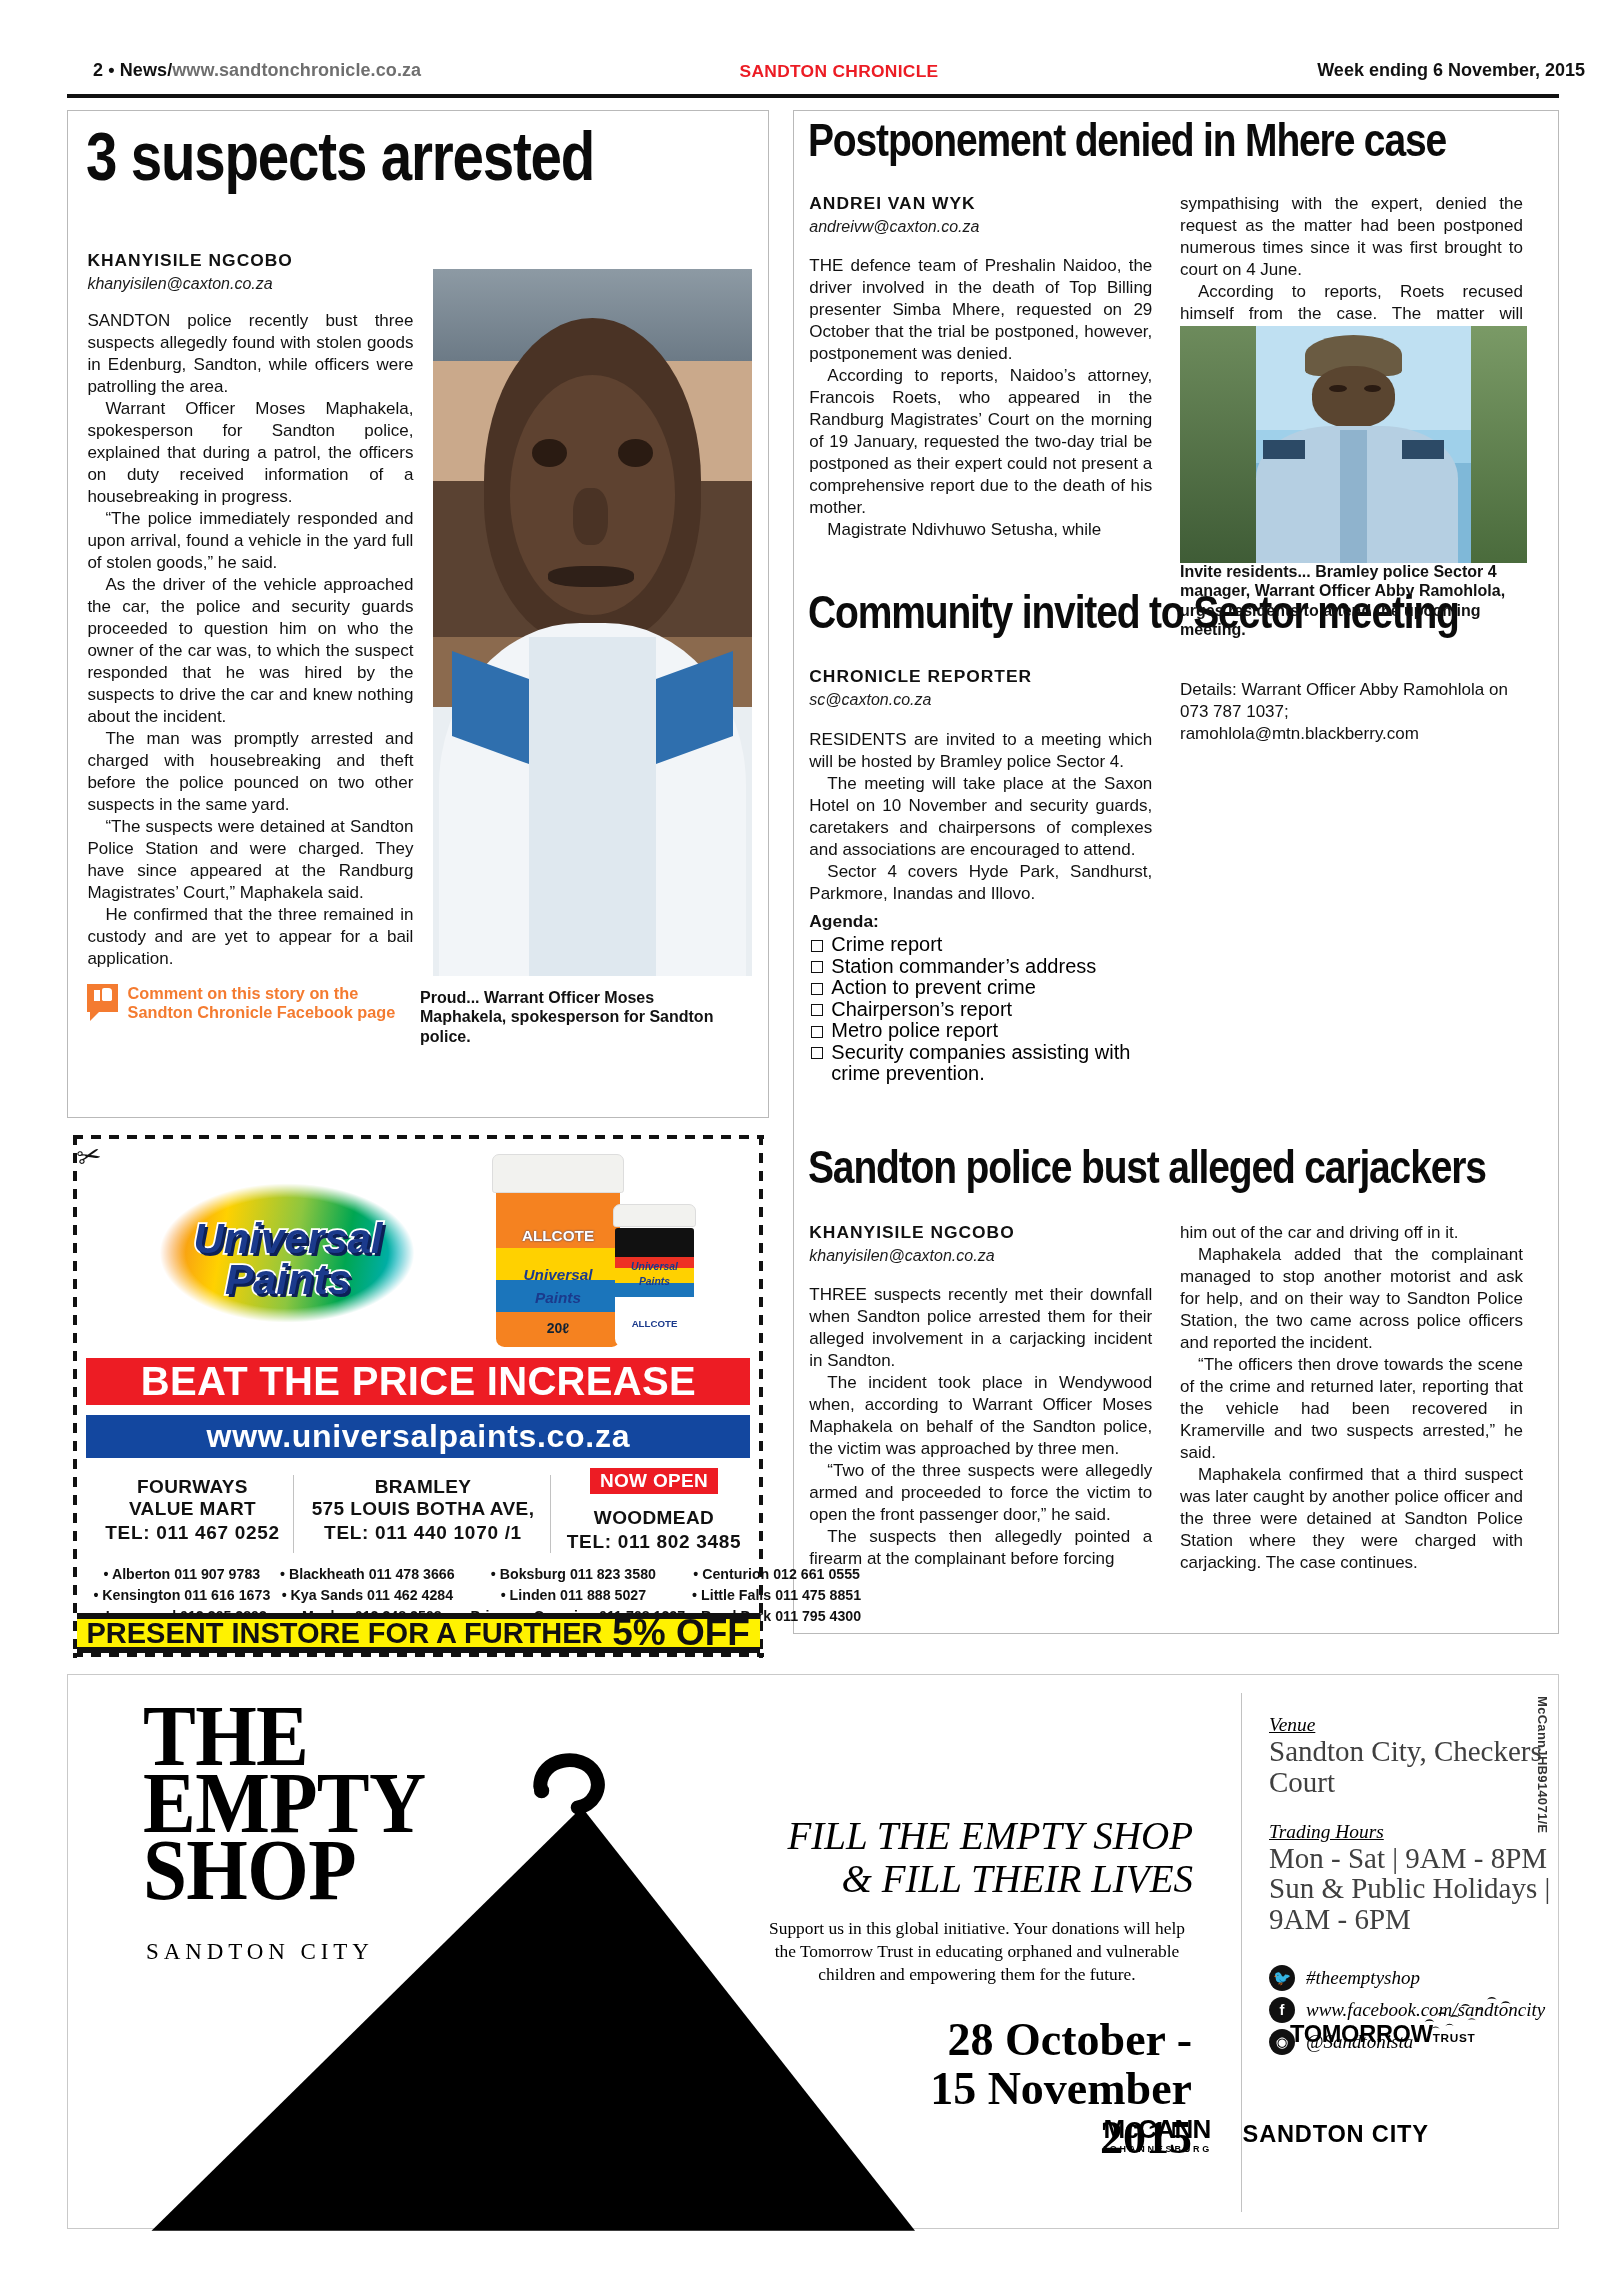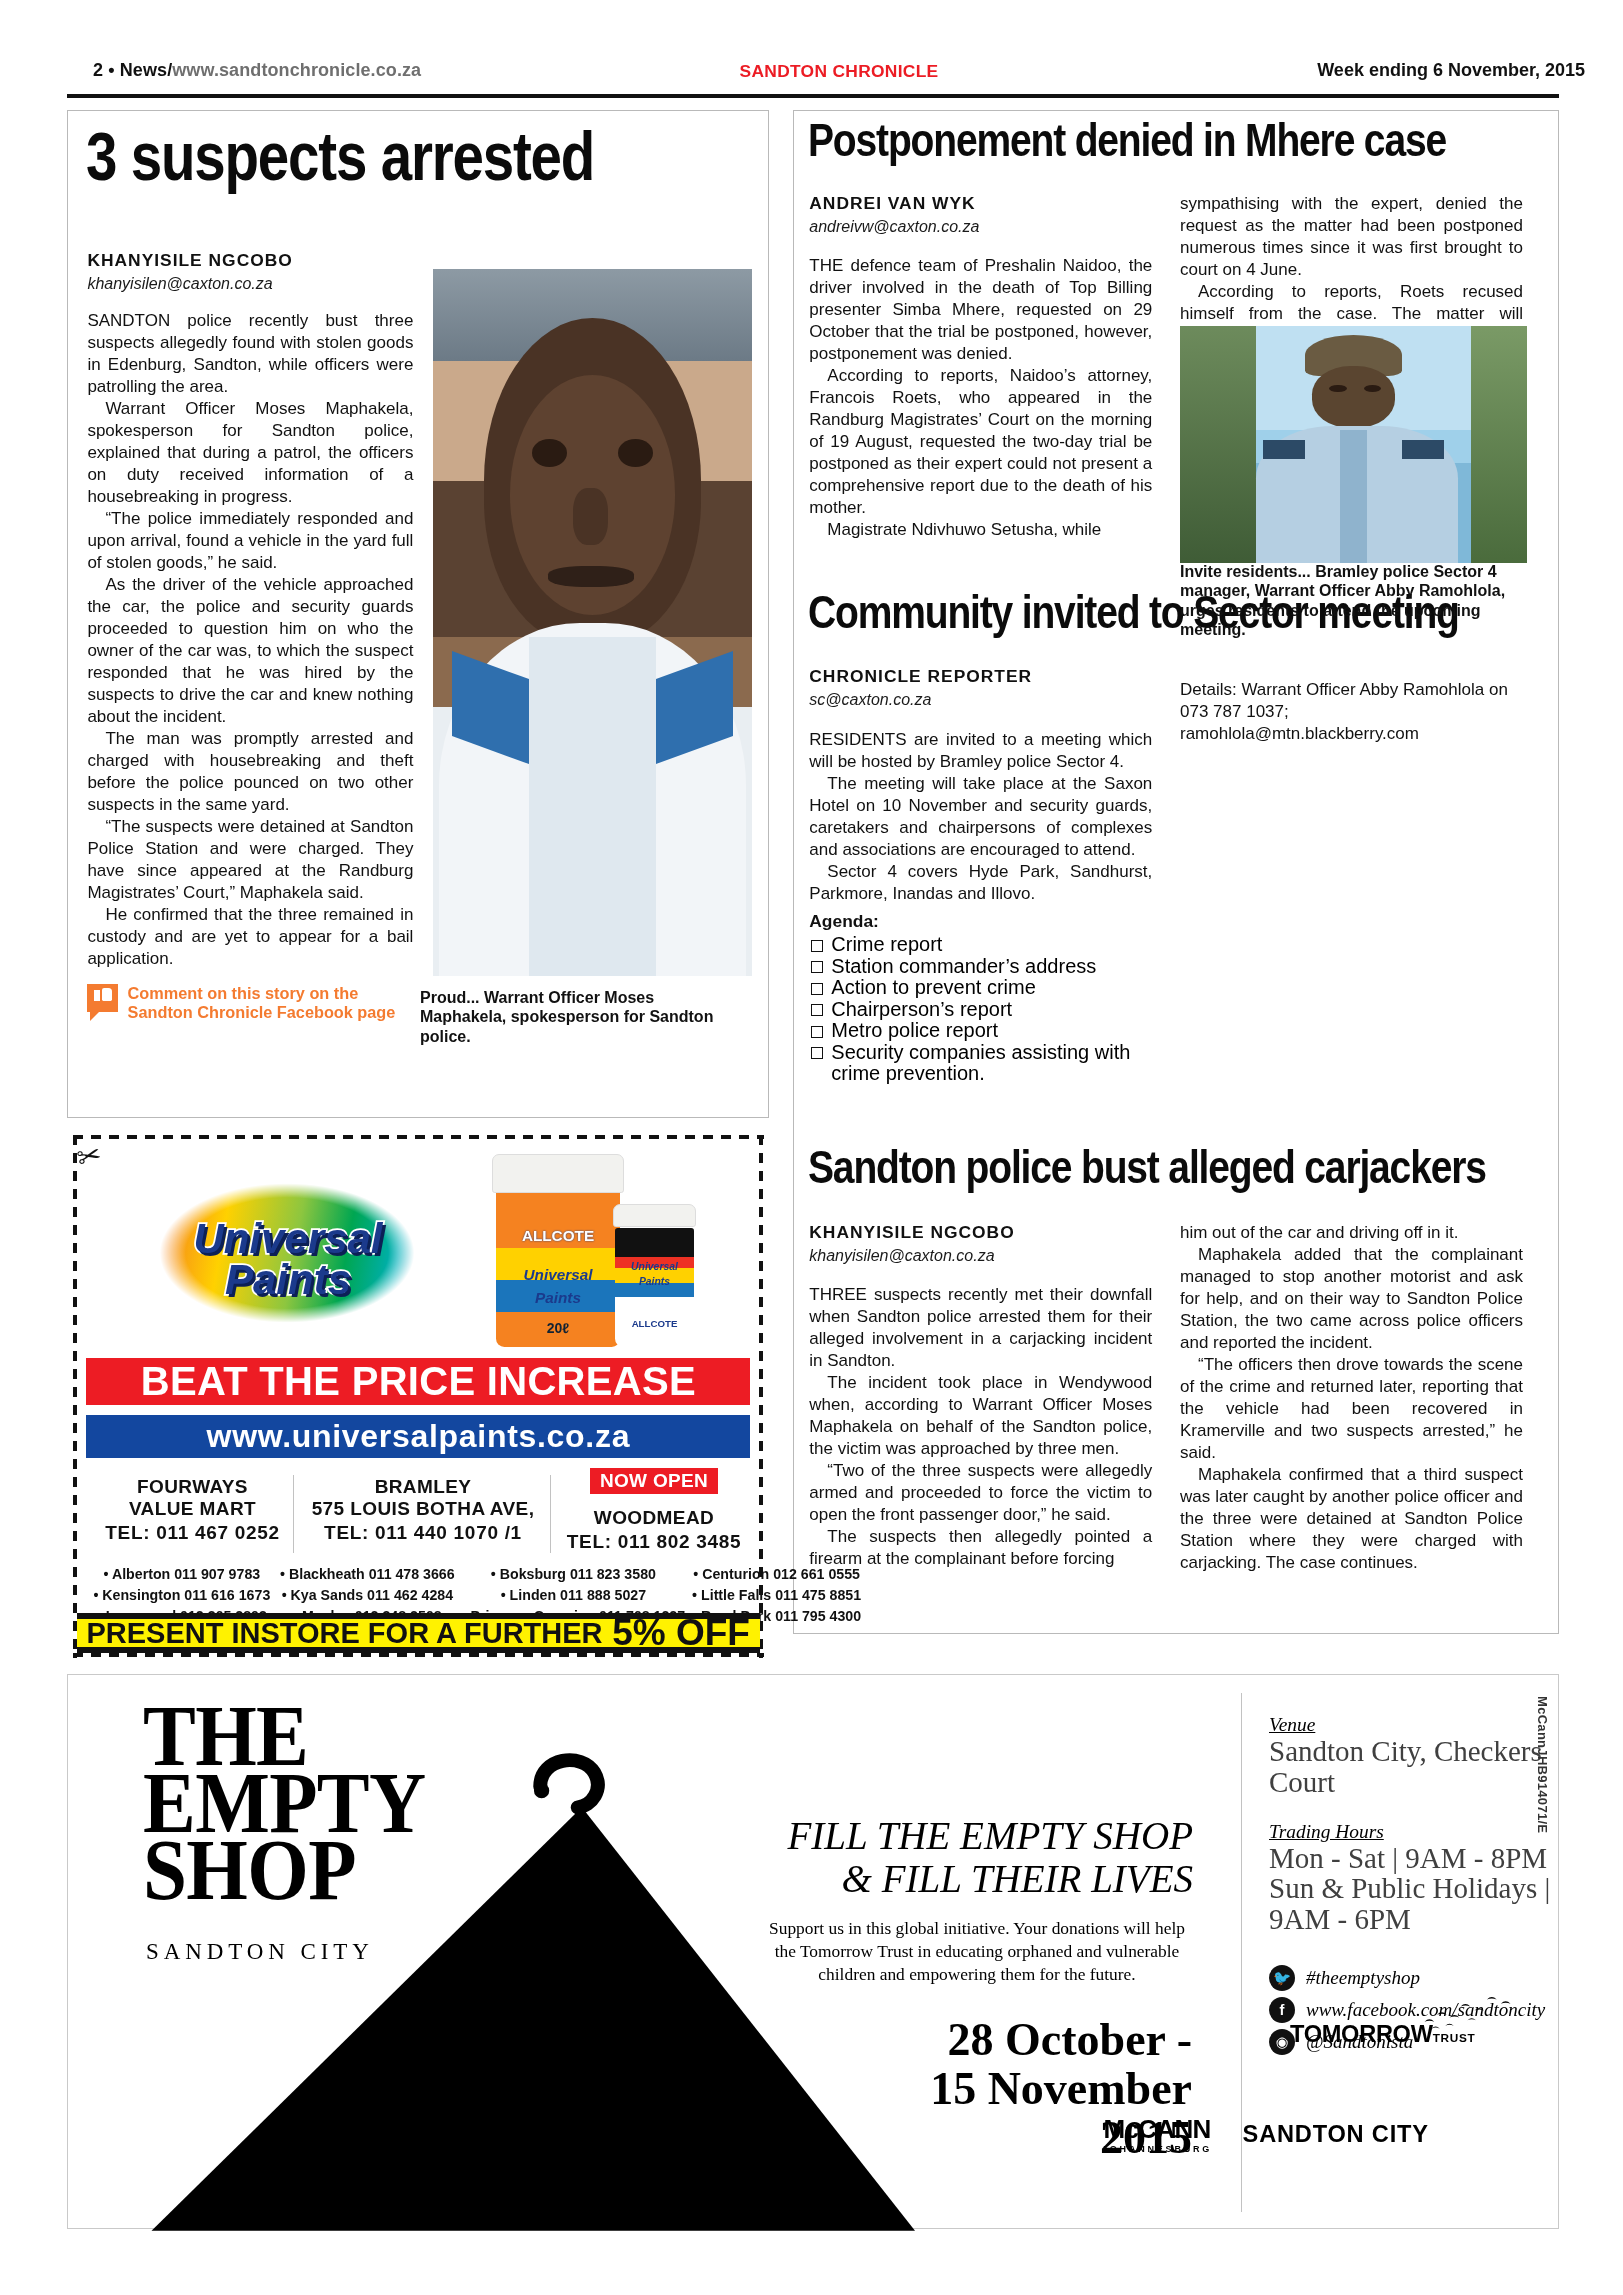--- a/index.html
+++ b/index.html
@@ -175,21 +175,21 @@
 
     <div class="hl" style="position:absolute; left:14px; top:7px; font-size:47px; width:923px;">Postponement denied in Mhere case</div>
 
     <div style="position:absolute; left:15.3px; top:82px; width:312px;">
       <div class="byline">ANDREI VAN WYK</div>
       <div class="bymail">andreivw@caxton.co.za</div>
     </div>
 
     <div class="body" style="position:absolute; left:15.3px; top:144px; width:343px;">
       <p class="first">THE defence team of Preshalin Naidoo, the driver involved in the death of Top Billing presenter Simba Mhere, requested on 29 October that the trial be postponed, however, postponement was denied.</p>
-      <p>According to reports, Naidoo’s attorney, Francois Roets, who appeared in the Randburg Magistrates’ Court on the morning of 19 August, requested the two-day trial be postponed as their expert could not present a comprehensive report due to the death of his mother.</p>
+      <p>According to reports, Naidoo’s attorney, Francois Roets, who appeared in the Randburg Magistrates’ Court on the morning of 19 January, requested the two-day trial be postponed as their expert could not present a comprehensive report due to the death of his mother.</p>
       <p>Magistrate Ndivhuwo Setusha, while</p>
     </div>
     <div class="body" style="position:absolute; left:386px; top:82px; width:343px;">
       <p class="first">sympathising with the expert, denied the request as the matter had been postponed numerous times since it was first brought to court on 4 June.</p>
       <p>According to reports, Roets recused himself from the case. The matter will continue with instructing attorney Satch Govender.</p>
       <p>Mhere died on 31 January after he was involved in a collision with Naidoo on William Nicol Drive.</p>
       <p>It is alleged that the accused ramped the island on William Nicol Drive before crashing into Mhere’s vehicle.</p>
       <p>He is facing a charge of culpable homicide.</p>
     </div>
 

